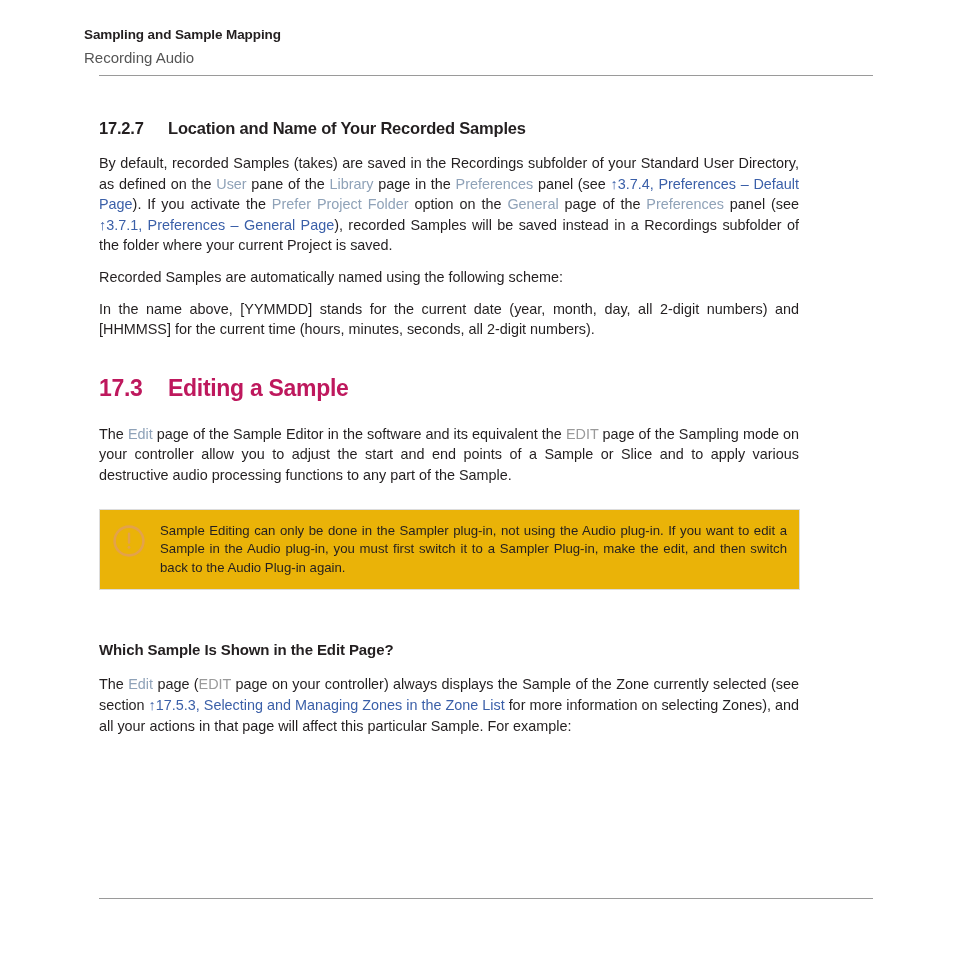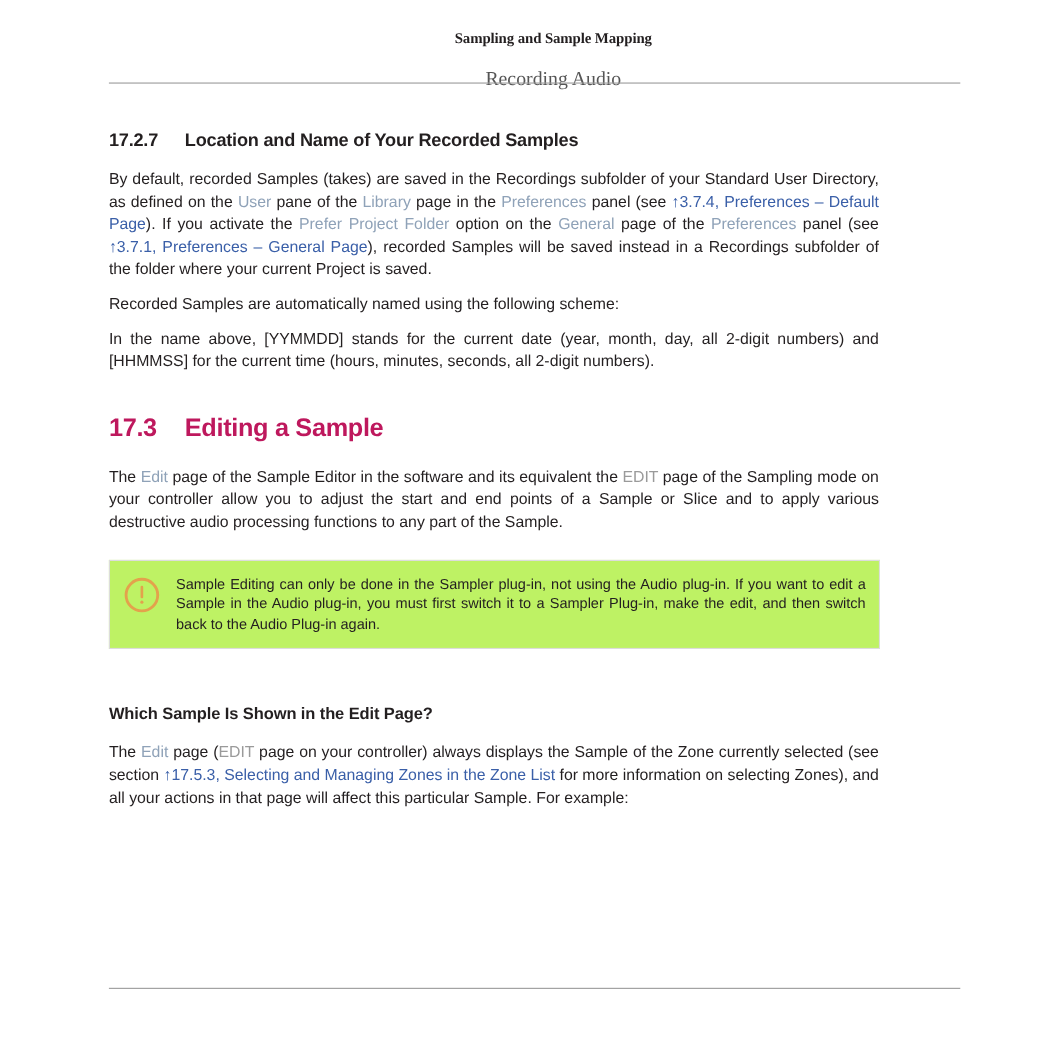--- a/index.html
+++ b/index.html
@@ -20,38 +20,37 @@
   .page {
     position: absolute;
     left: 0; top: 0;
     width: 954px;
     height: 954px;
   }
 
   
   .runhead {
     position: absolute;
-    left: 116px;
+    left: 84px;
     top: 26px;
     width: 774px;
-    text-align: center;
-    font-family: Liberation Serif, serif;
+    text-align: left;
   }
   .runhead-title {
     font-size: 13.5px;
     font-weight: bold;
     color: #231f20;
     letter-spacing: -0.1px;
     line-height: 17px;
   }
   .runhead-sub {
-    font-size: 18px;
+    font-size: 15px;
     color: #555555;
     line-height: 17px;
-    margin-top: 20px;
+    margin-top: 6px;
   }
   .rule-top {
     position: absolute;
     left: 99px;
     top: 75px;
     width: 774px;
     height: 1px;
     background: #9a9a9a;
   }
 
@@ -120,21 +119,21 @@
   }
 
   
   .ui-ref   { color: #8fa2b8; }
   .xref     { color: #3a5fa8; }
   .ctrl-ref { color: #9a9a9a; }
 
   
   .callout {
     margin: 23px 0 0 0;
-    background: #bef264;
+    background: #eab308;
     border: 1px solid #dcdcdc;
     display: flex;
     align-items: flex-start;
     padding: 12px 10px 12px 12px;
     box-sizing: border-box;
     width: 701px;
   }
   .callout-icon {
     flex: 0 0 auto;
     width: 34px;

